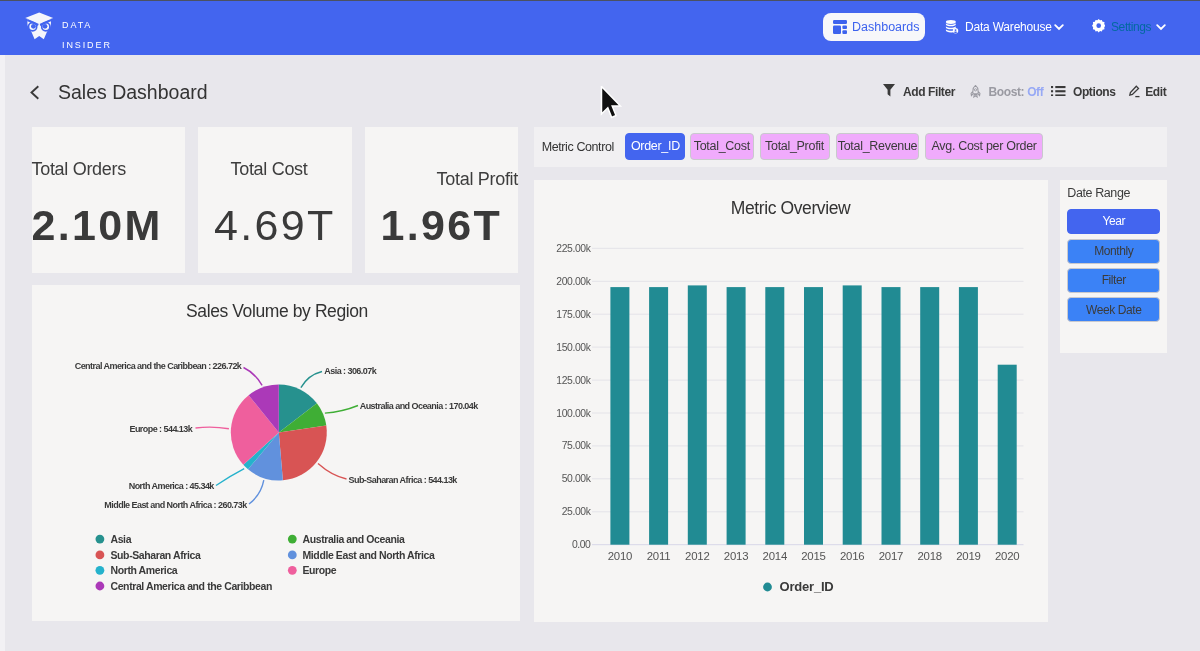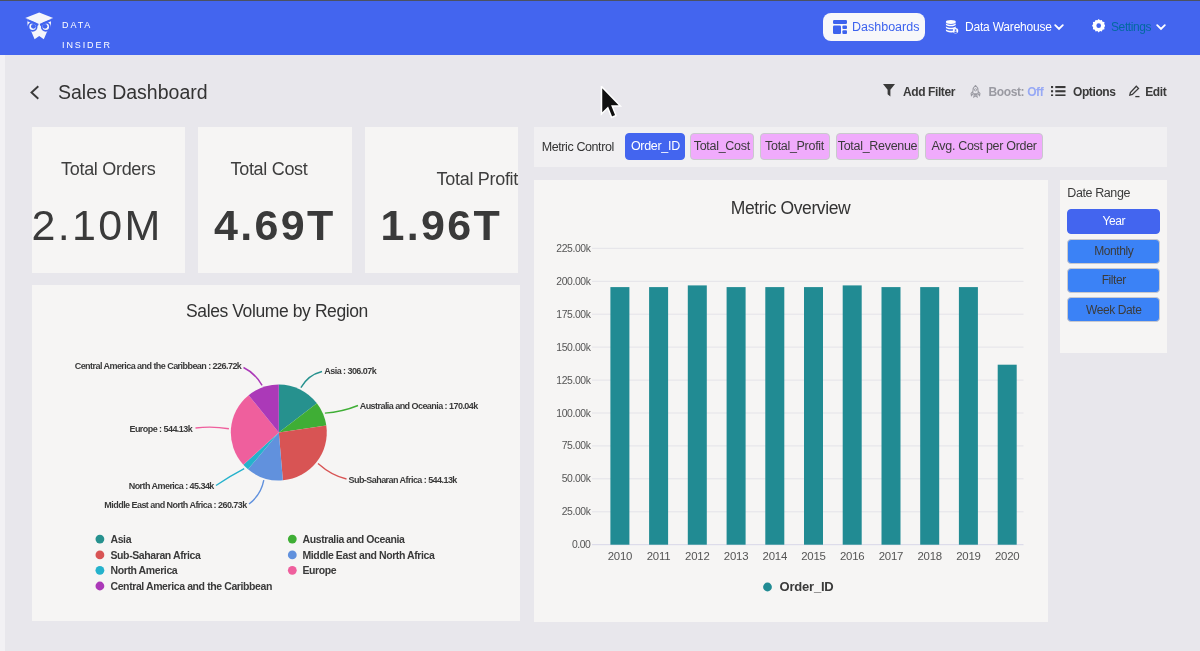--- a/index.html
+++ b/index.html
@@ -86,25 +86,25 @@
 <div class="tool" style="left:1073px">Options</div>
 <svg class="abs" style="left:1127.9px;top:84px" width="13" height="14" viewBox="0 0 13 14">
   <path d="M8.3 2.2 L10.5 4.4 L4.4 10.5 L1.8 11.1 L2.4 8.5 Z" fill="none" stroke="#3a3a3a" stroke-width="1.3"></path>
   <path d="M7.3 12.6 H11.5" stroke="#3a3a3a" stroke-width="1.3"></path>
 </svg>
 <div class="tool" style="left:1145.2px">Edit</div>
 
 <div class="card" style="left:31.5px;top:127px;width:153.5px;height:145.5px"></div>
 <div class="card" style="left:198px;top:127px;width:153.5px;height:145.5px"></div>
 <div class="card" style="left:364.5px;top:127px;width:153.5px;height:145.5px"></div>
-<div class="abs" style="left:31.5px;top:159px;width:153.5px;text-align:center;color:#3d3d3d;font-size:18px;letter-spacing:-0.3px">Total Orders</div>
+<div class="abs" style="left:31.5px;top:159px;width:153.5px;text-align:left;color:#3d3d3d;font-size:18px;letter-spacing:-0.3px">Total Orders</div>
 <div class="abs" style="left:198px;top:159px;width:142px;text-align:center;color:#3d3d3d;font-size:18px;letter-spacing:-0.3px">Total Cost</div>
 <div class="abs" style="left:364.5px;top:169px;width:153.5px;text-align:right;color:#3d3d3d;font-size:18px;letter-spacing:-0.3px">Total Profit</div>
-<div class="abs" style="left:31.5px;top:201px;width:130px;text-align:center;color:#3a3a3a;font-size:43px;font-weight:normal;letter-spacing:2.3px">2.10M</div>
-<div class="abs" style="left:198px;top:201px;width:153.5px;text-align:center;color:#3a3a3a;font-size:43px;font-weight:bold;letter-spacing:2.3px">4.69T</div>
+<div class="abs" style="left:31.5px;top:201px;width:130px;text-align:center;color:#3a3a3a;font-size:43px;font-weight:bold;letter-spacing:2.3px">2.10M</div>
+<div class="abs" style="left:198px;top:201px;width:153.5px;text-align:center;color:#3a3a3a;font-size:43px;font-weight:normal;letter-spacing:2.3px">4.69T</div>
 <div class="abs" style="left:364.5px;top:201px;width:153.5px;text-align:center;color:#3a3a3a;font-size:43px;font-weight:bold;letter-spacing:2.3px">1.96T</div>
 
 <div class="card" style="left:31.5px;top:285px;width:488px;height:336px"></div>
 <svg class="abs" style="left:31.5px;top:285px" width="488" height="336" viewBox="0 0 488 336">
   <text x="245" y="31.7" text-anchor="middle" font-size="17.5" letter-spacing="-0.4" fill="#333">Sales Volume by Region</text>
   <path d="M246.8,147.5 L246.80,99.50 A48,48 0 0 1 284.90,118.31 Z" fill="#26918e"></path>
   <path d="M246.8,147.5 L284.90,118.31 A48,48 0 0 1 294.30,140.60 Z" fill="#3fae35"></path>
   <path d="M246.8,147.5 L294.30,140.60 A48,48 0 0 1 250.87,195.33 Z" fill="#d85454"></path>
   <path d="M246.8,147.5 L250.87,195.33 A48,48 0 0 1 216.02,184.33 Z" fill="#6191dd"></path>
   <path d="M246.8,147.5 L216.02,184.33 A48,48 0 0 1 211.31,179.82 Z" fill="#25b2cc"></path>

